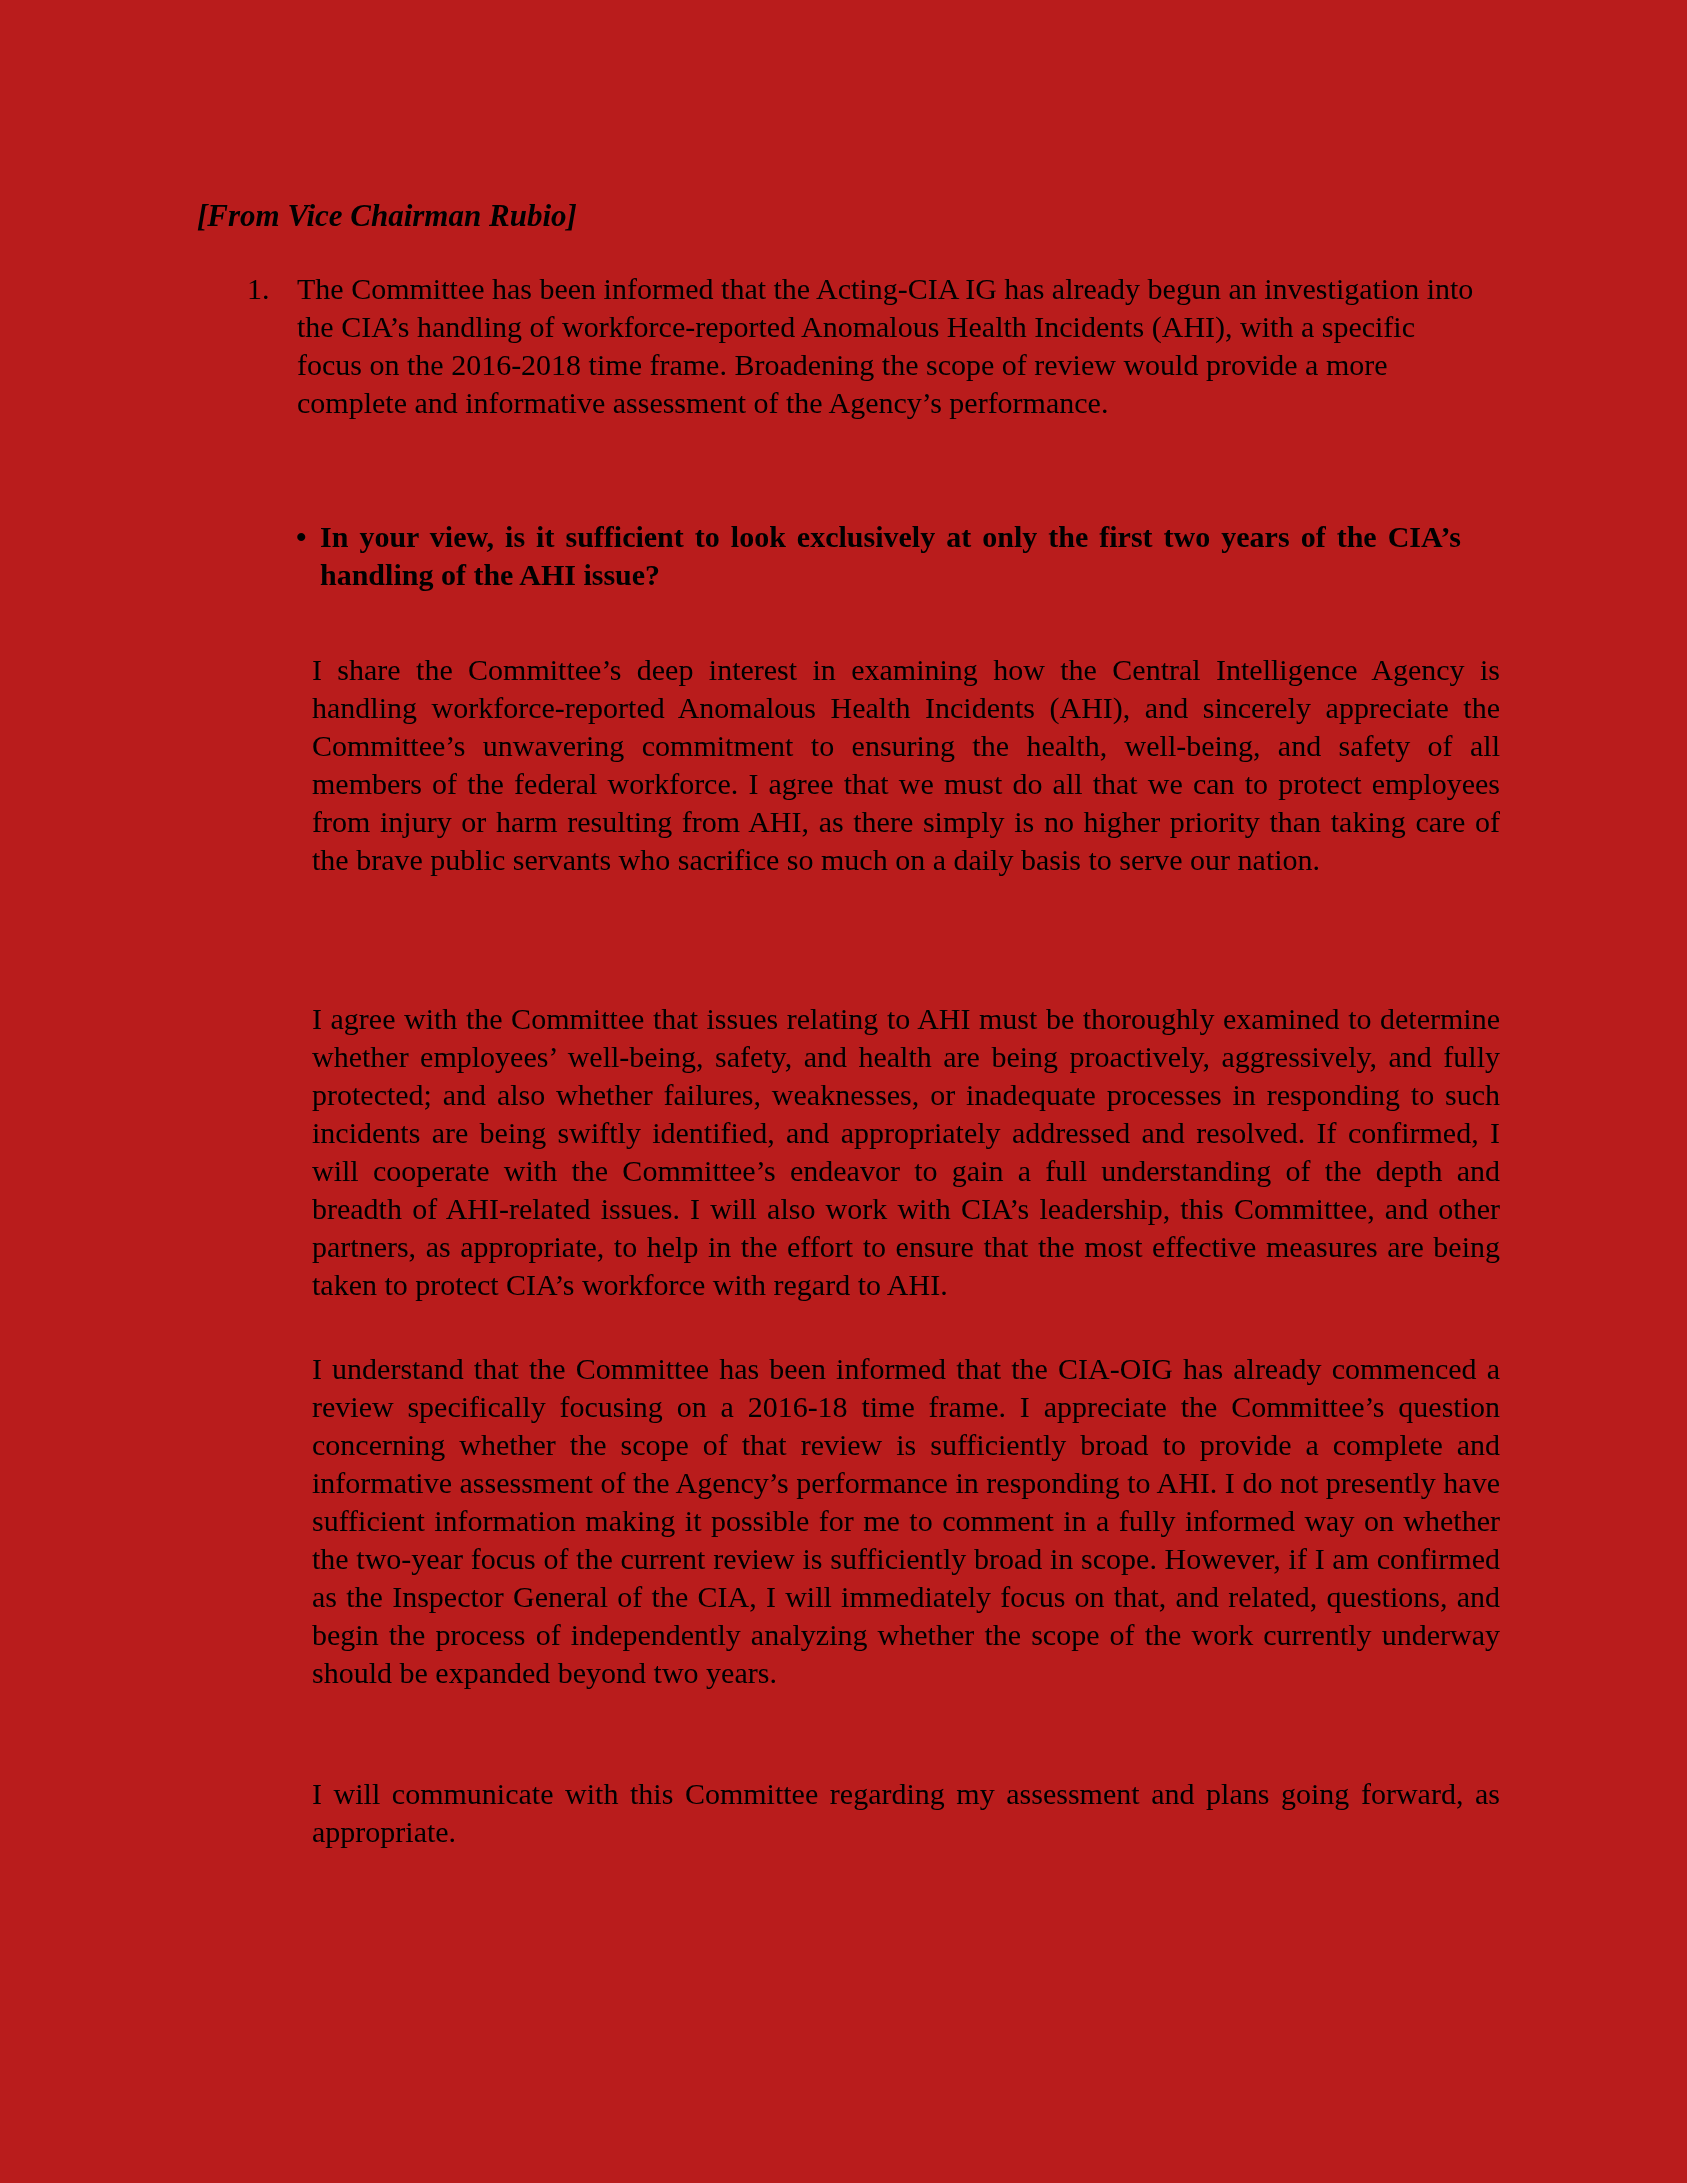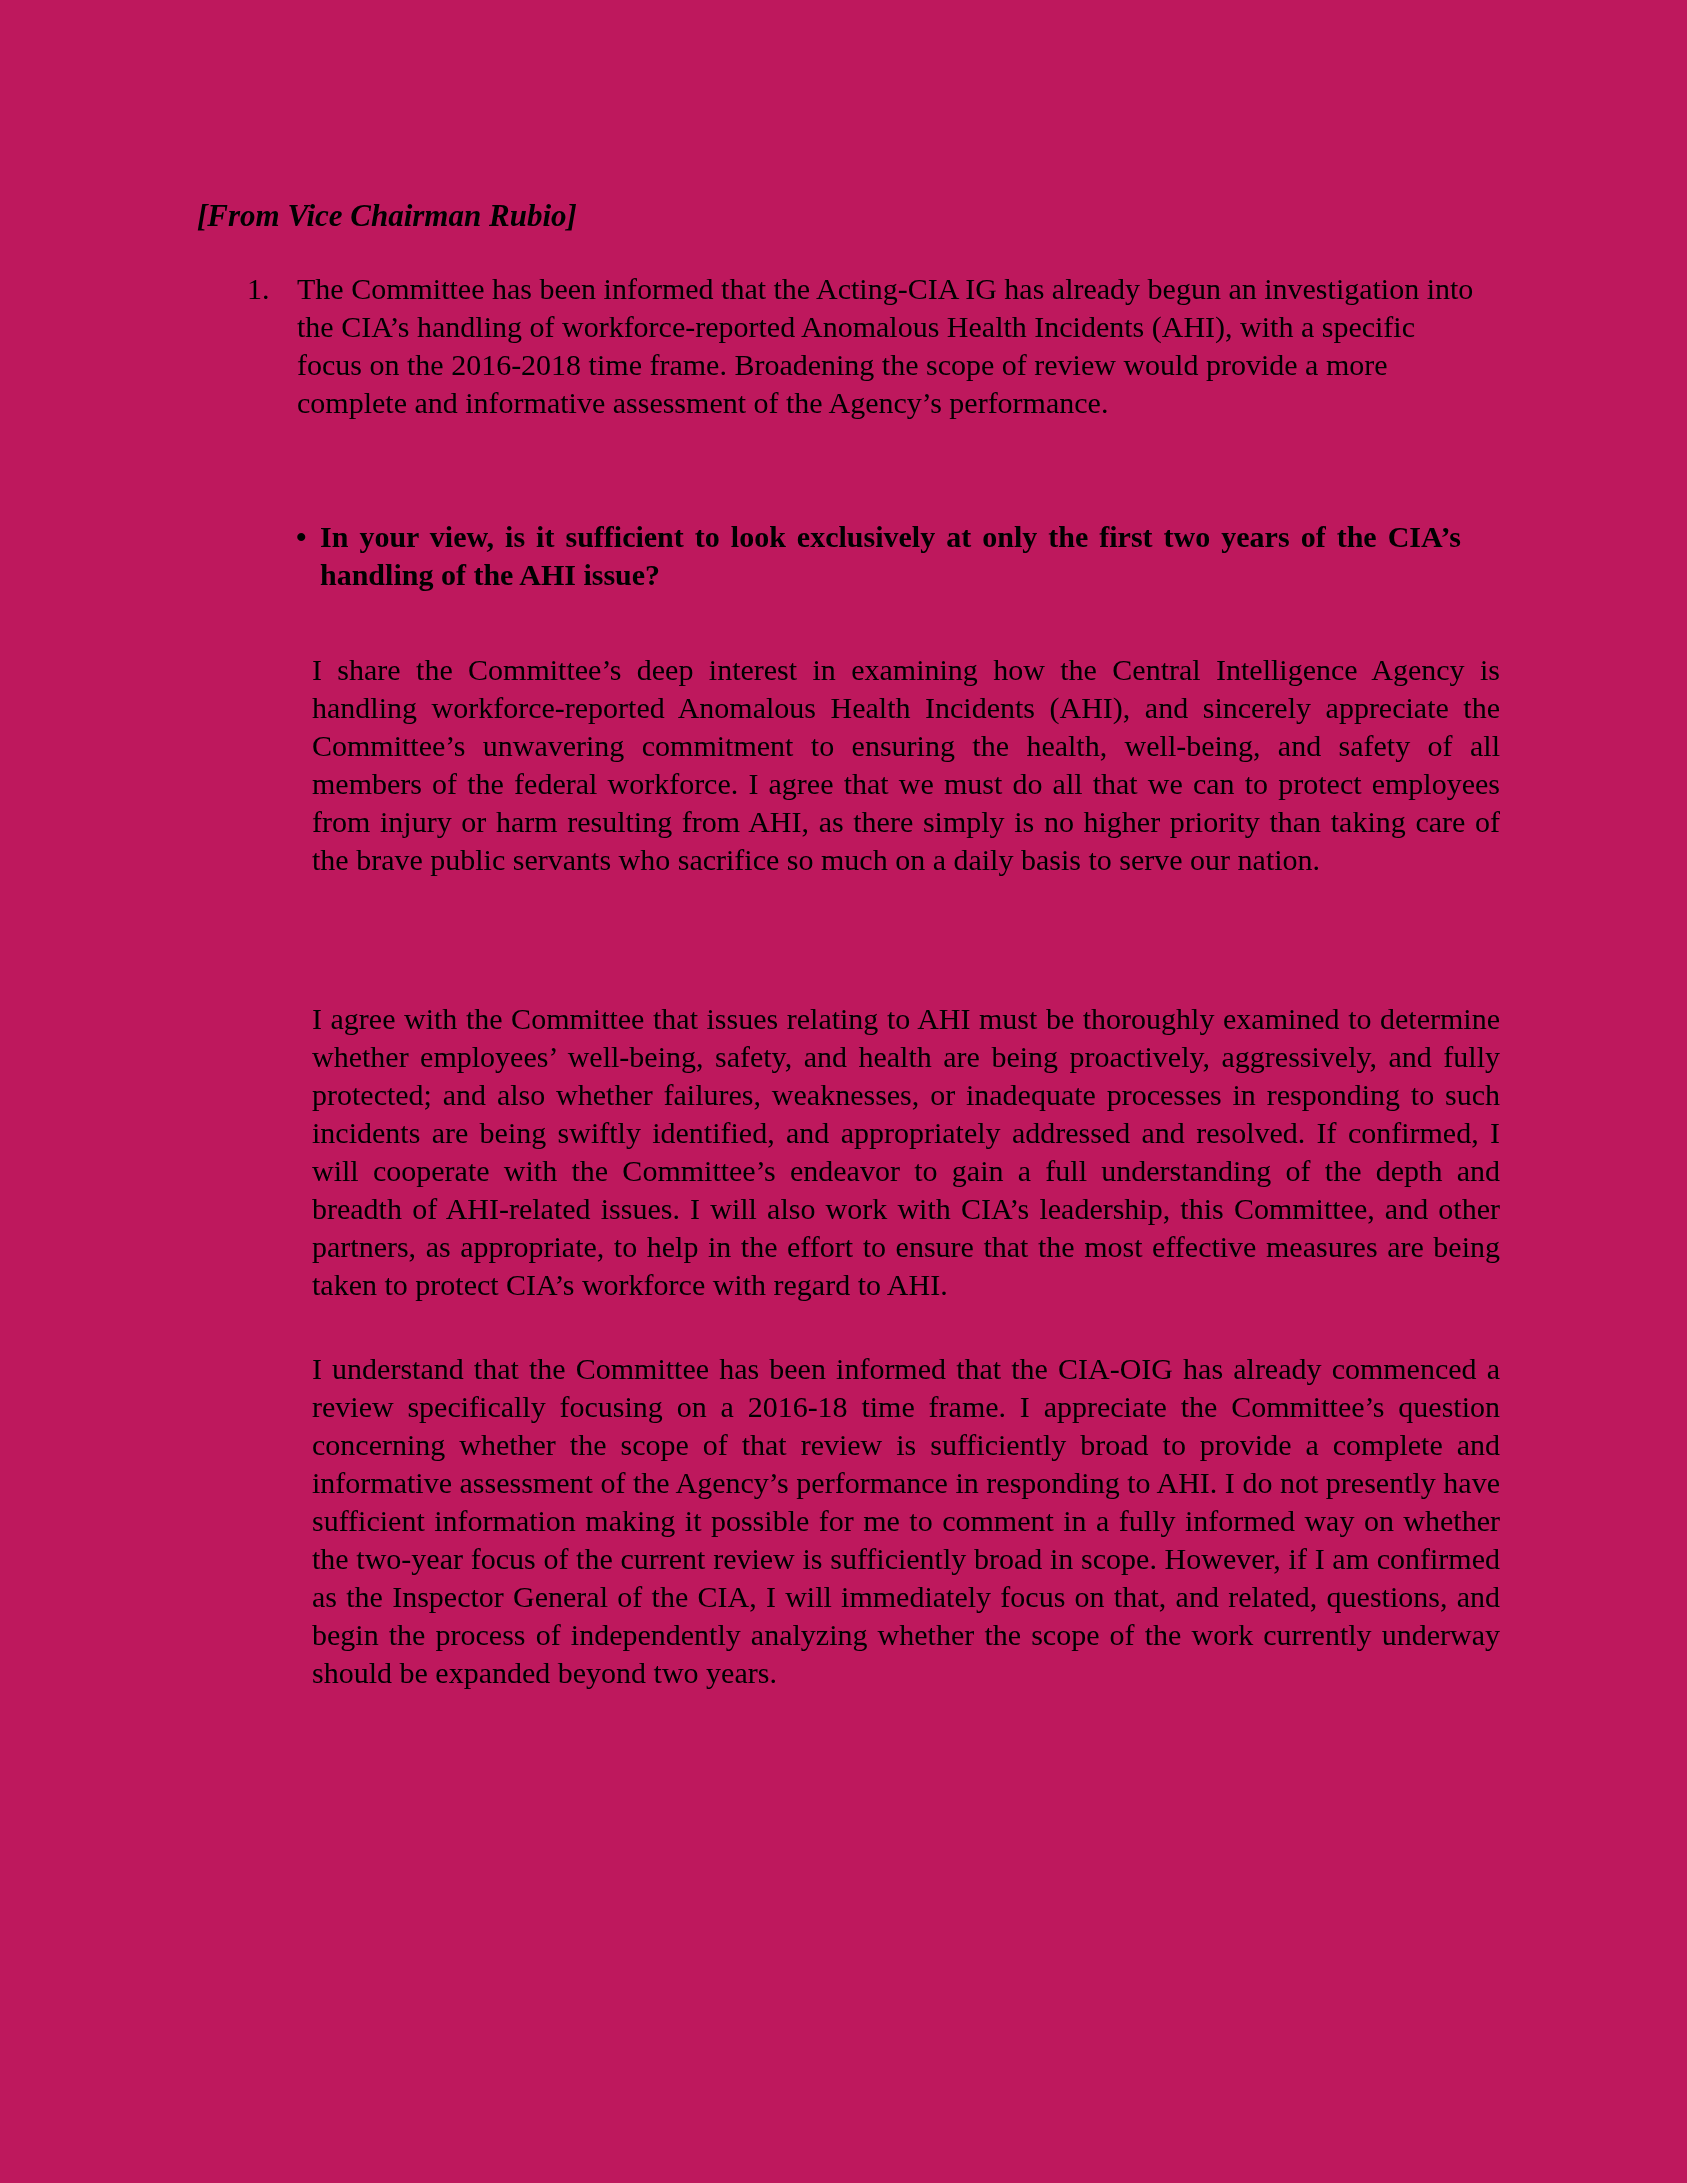--- a/index.html
+++ b/index.html
@@ -13,21 +13,21 @@
     position: relative;
     overflow: hidden;
     font-family: "Liberation Serif", "DejaVu Serif", serif;
     color: #000000;
   }
   .page {
     position: absolute;
     left: 0; top: 0;
     width: 1687px;
     height: 2183px;
-    background: #be185d;
+    background: #b91c1c;
     text-decoration: underline;
   }
   .heading {
     position: absolute;
     left: 197px;
     top: 197px;
     font-size: 31px;
     font-style: italic;
     font-weight: bold;
     line-height: 38px;
@@ -100,15 +100,16 @@
   </div>
 
   <div class="sub-q">
     <span class="bullet">•</span>
     <p class="sub-q-text">In your view, is it sufficient to look exclusively at only the first two years of the CIA’s handling of the AHI issue?</p>
   </div>
 
   <p class="answer" id="ans1">I share the Committee’s deep interest in examining how the Central Intelligence Agency is handling workforce-reported Anomalous Health Incidents (AHI), and sincerely appreciate the Committee’s unwavering commitment to ensuring the health, well-being, and safety of all members of the federal workforce.  I agree that we must do all that we can to protect employees from injury or harm resulting from AHI, as there simply is no higher priority than taking care of the brave public servants who sacrifice so much on a daily basis to serve our nation.</p>
   <p class="answer" id="ans2">I agree with the Committee that issues relating to AHI must be thoroughly examined to determine whether employees’ well-being, safety, and health are being proactively, aggressively, and fully protected; and also whether failures, weaknesses, or inadequate processes in responding to such incidents are being swiftly identified, and appropriately addressed and resolved.  If confirmed, I will cooperate with the Committee’s endeavor to gain a full understanding of the depth and breadth of AHI-related issues.  I will also work with CIA’s leadership, this Committee, and other partners, as appropriate, to help in the effort to ensure that the most effective measures are being taken to protect CIA’s workforce with regard to AHI.</p>
   <p class="answer" id="ans3">I understand that the Committee has been informed that the CIA-OIG has already commenced a review specifically focusing on a 2016-18 time frame.  I appreciate the Committee’s question concerning whether the scope of that review is sufficiently broad to provide a complete and informative assessment of the Agency’s performance in responding to AHI. I do not presently have sufficient information making it possible for me to comment in a fully informed way on whether the two-year focus of the current review is sufficiently broad in scope.  However, if I am confirmed as the Inspector General of the CIA, I will immediately focus on that, and related, questions, and begin the process of independently analyzing whether the scope of the work currently underway should be expanded beyond two years.</p>
+  <p class="answer" id="ans4">I will communicate with this Committee regarding my assessment and plans going forward, as appropriate.</p>
 
 </div>
 
 
 </body></html>

